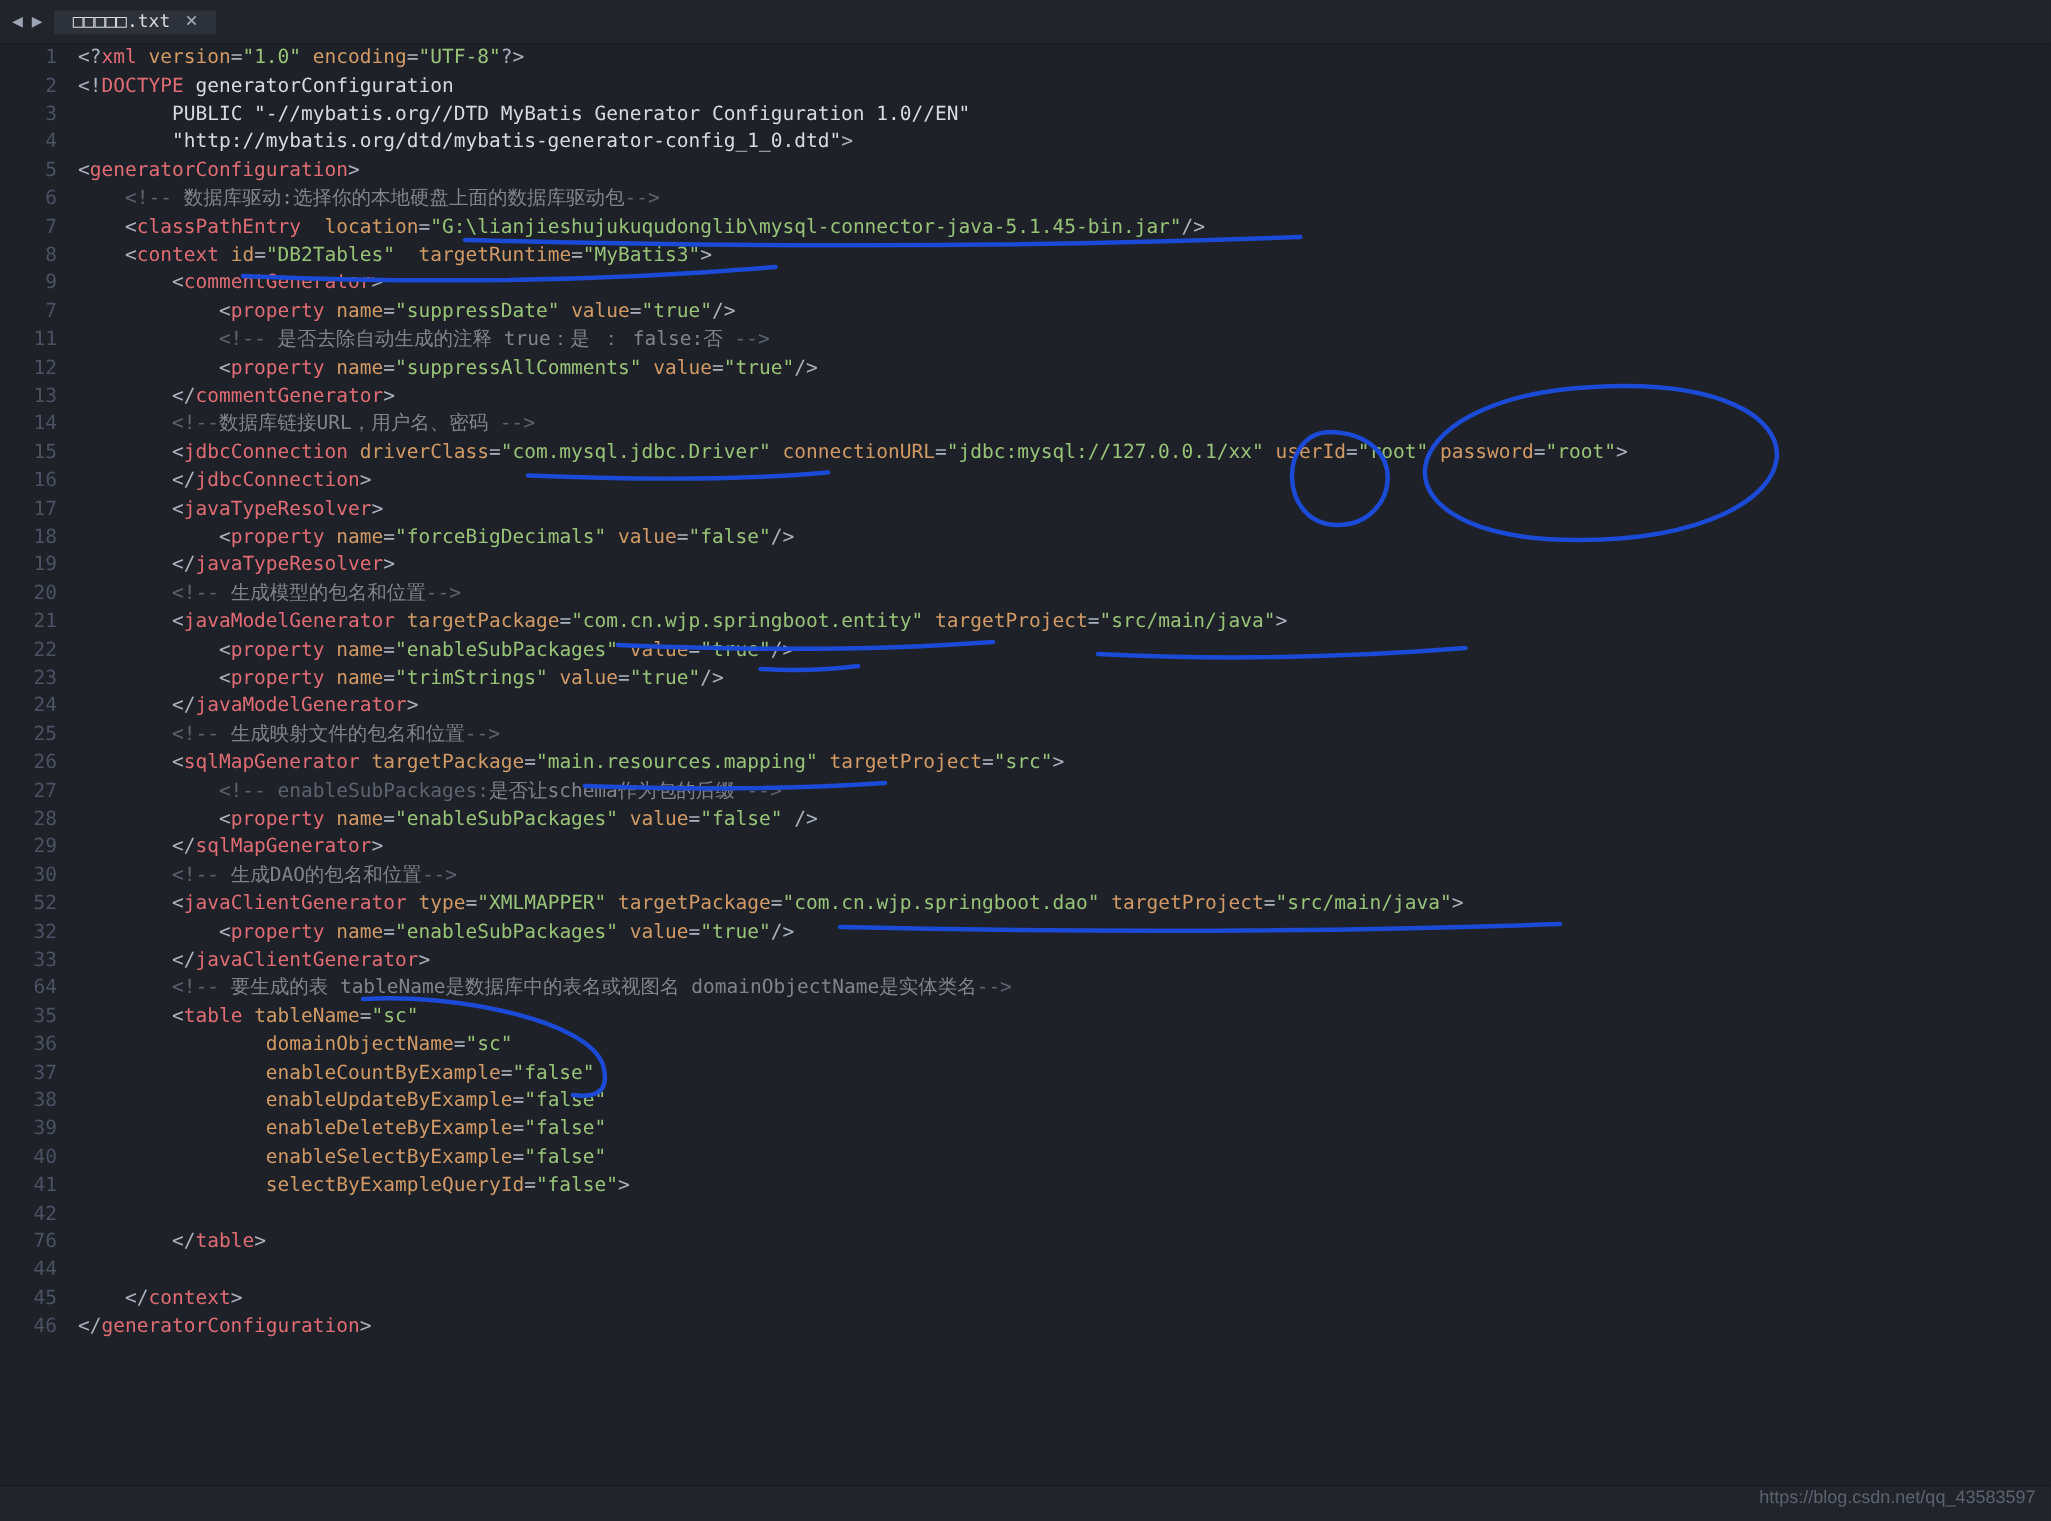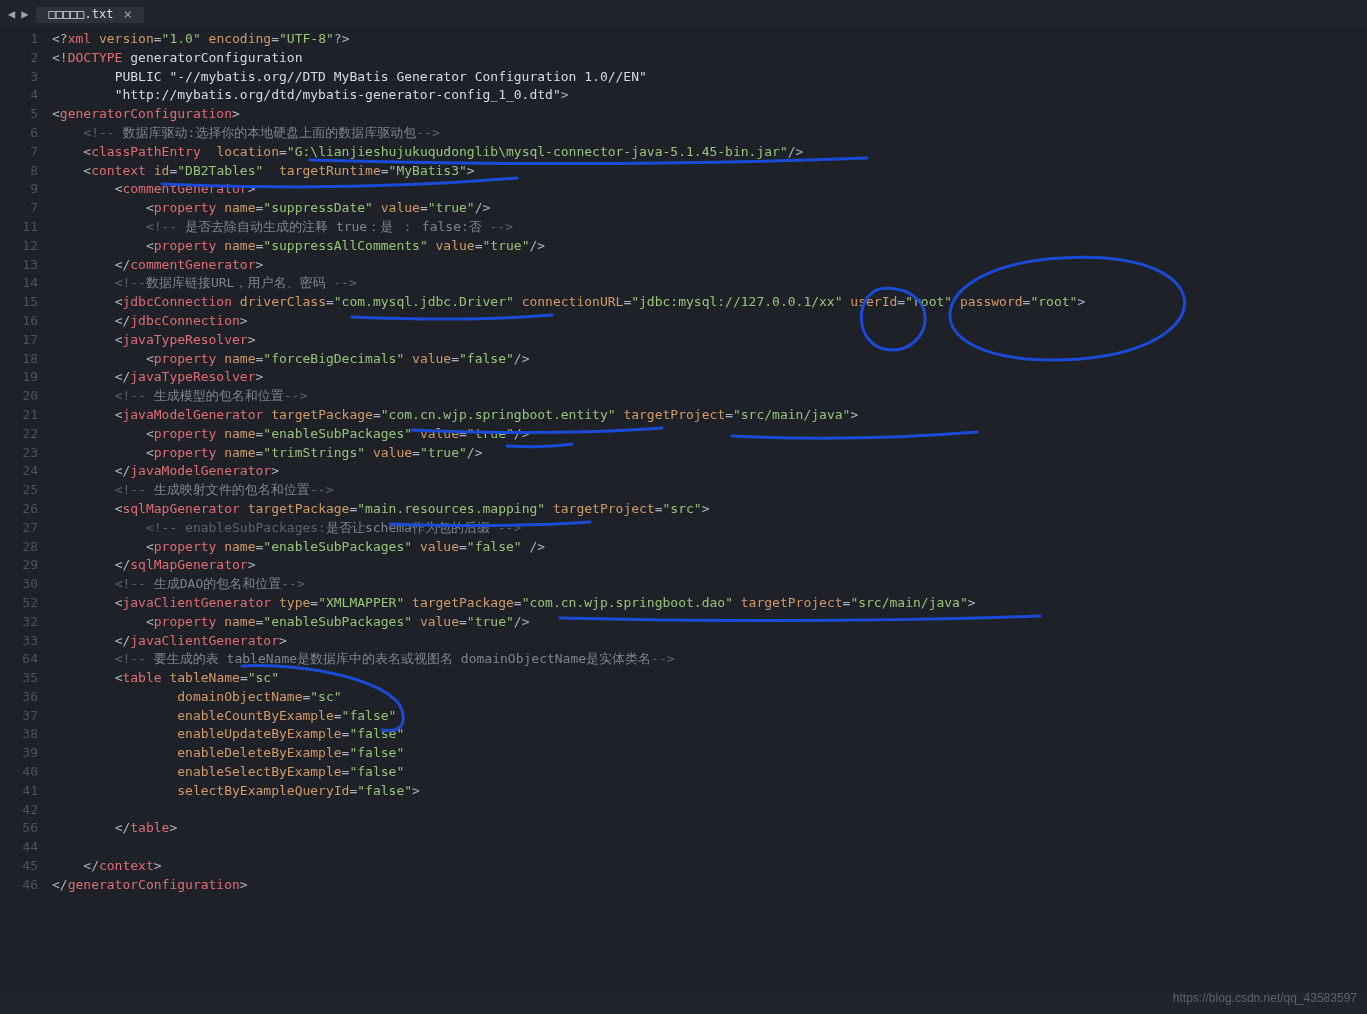--- a/index.html
+++ b/index.html
@@ -151,21 +151,21 @@
       <div>33</div>
       <div>64</div>
       <div>35</div>
       <div>36</div>
       <div>37</div>
       <div>38</div>
       <div>39</div>
       <div>40</div>
       <div>41</div>
       <div>42</div>
-      <div>56</div>
+      <div>76</div>
       <div>44</div>
       <div>45</div>
       <div>46</div>
     </div>
   <div class="code" id="code"><div class="code-line"><span class="pun">&lt;?</span><span class="tag">xml</span><span class="pun"> </span><span class="attr">version</span><span class="pun">=</span><span class="str">"1.0"</span><span class="pun"> </span><span class="attr">encoding</span><span class="pun">=</span><span class="str">"UTF-8"</span><span class="pun">?&gt;</span></div><div class="code-line"><span class="pun">&lt;!</span><span class="tag">DOCTYPE</span><span class="pun"> </span><span class="white">generatorConfiguration</span></div><div class="code-line">        <span class="white">PUBLIC "-//mybatis.org//DTD MyBatis Generator Configuration 1.0//EN"</span></div><div class="code-line">        <span class="white">"http://mybatis.org/dtd/mybatis-generator-config_1_0.dtd"</span><span class="pun">&gt;</span></div><div class="code-line"><span class="pun">&lt;</span><span class="tag">generatorConfiguration</span><span class="pun">&gt;</span></div><div class="code-line">    <span class="cmt">&lt;!-- </span><span class="cmt-cn">数据库驱动:选择你的本地硬盘上面的数据库驱动包</span><span class="cmt">--&gt;</span></div><div class="code-line">    <span class="pun">&lt;</span><span class="tag">classPathEntry</span><span class="pun">  </span><span class="attr">location</span><span class="pun">=</span><span class="str">"G:\lianjieshujukuqudonglib\mysql-connector-java-5.1.45-bin.jar"</span><span class="pun">/&gt;</span></div><div class="code-line">    <span class="pun">&lt;</span><span class="tag">context</span><span class="pun"> </span><span class="attr">id</span><span class="pun">=</span><span class="str">"DB2Tables"</span><span class="pun">  </span><span class="attr">targetRuntime</span><span class="pun">=</span><span class="str">"MyBatis3"</span><span class="pun">&gt;</span></div><div class="code-line">        <span class="pun">&lt;</span><span class="tag">commentGenerator</span><span class="pun">&gt;</span></div><div class="code-line">            <span class="pun">&lt;</span><span class="tag">property</span><span class="pun"> </span><span class="attr">name</span><span class="pun">=</span><span class="str">"suppressDate"</span><span class="pun"> </span><span class="attr">value</span><span class="pun">=</span><span class="str">"true"</span><span class="pun">/&gt;</span></div><div class="code-line">            <span class="cmt">&lt;!-- </span><span class="cmt-cn">是否去除自动生成的注释 true：是 ： false:否</span><span class="cmt"> --&gt;</span></div><div class="code-line">            <span class="pun">&lt;</span><span class="tag">property</span><span class="pun"> </span><span class="attr">name</span><span class="pun">=</span><span class="str">"suppressAllComments"</span><span class="pun"> </span><span class="attr">value</span><span class="pun">=</span><span class="str">"true"</span><span class="pun">/&gt;</span></div><div class="code-line">        <span class="pun">&lt;/</span><span class="tag">commentGenerator</span><span class="pun">&gt;</span></div><div class="code-line">        <span class="cmt">&lt;!--</span><span class="cmt-cn">数据库链接URL，用户名、密码</span><span class="cmt"> --&gt;</span></div><div class="code-line">        <span class="pun">&lt;</span><span class="tag">jdbcConnection</span><span class="pun"> </span><span class="attr">driverClass</span><span class="pun">=</span><span class="str">"com.mysql.jdbc.Driver"</span><span class="pun"> </span><span class="attr">connectionURL</span><span class="pun">=</span><span class="str">"jdbc:mysql://127.0.0.1/xx"</span><span class="pun"> </span><span class="attr">userId</span><span class="pun">=</span><span class="str">"root"</span><span class="pun"> </span><span class="attr">password</span><span class="pun">=</span><span class="str">"root"</span><span class="pun">&gt;</span></div><div class="code-line">        <span class="pun">&lt;/</span><span class="tag">jdbcConnection</span><span class="pun">&gt;</span></div><div class="code-line">        <span class="pun">&lt;</span><span class="tag">javaTypeResolver</span><span class="pun">&gt;</span></div><div class="code-line">            <span class="pun">&lt;</span><span class="tag">property</span><span class="pun"> </span><span class="attr">name</span><span class="pun">=</span><span class="str">"forceBigDecimals"</span><span class="pun"> </span><span class="attr">value</span><span class="pun">=</span><span class="str">"false"</span><span class="pun">/&gt;</span></div><div class="code-line">        <span class="pun">&lt;/</span><span class="tag">javaTypeResolver</span><span class="pun">&gt;</span></div><div class="code-line">        <span class="cmt">&lt;!-- </span><span class="cmt-cn">生成模型的包名和位置</span><span class="cmt">--&gt;</span></div><div class="code-line">        <span class="pun">&lt;</span><span class="tag">javaModelGenerator</span><span class="pun"> </span><span class="attr">targetPackage</span><span class="pun">=</span><span class="str">"com.cn.wjp.springboot.entity"</span><span class="pun"> </span><span class="attr">targetProject</span><span class="pun">=</span><span class="str">"src/main/java"</span><span class="pun">&gt;</span></div><div class="code-line">            <span class="pun">&lt;</span><span class="tag">property</span><span class="pun"> </span><span class="attr">name</span><span class="pun">=</span><span class="str">"enableSubPackages"</span><span class="pun"> </span><span class="attr">value</span><span class="pun">=</span><span class="str">"true"</span><span class="pun">/&gt;</span></div><div class="code-line">            <span class="pun">&lt;</span><span class="tag">property</span><span class="pun"> </span><span class="attr">name</span><span class="pun">=</span><span class="str">"trimStrings"</span><span class="pun"> </span><span class="attr">value</span><span class="pun">=</span><span class="str">"true"</span><span class="pun">/&gt;</span></div><div class="code-line">        <span class="pun">&lt;/</span><span class="tag">javaModelGenerator</span><span class="pun">&gt;</span></div><div class="code-line">        <span class="cmt">&lt;!-- </span><span class="cmt-cn">生成映射文件的包名和位置</span><span class="cmt">--&gt;</span></div><div class="code-line">        <span class="pun">&lt;</span><span class="tag">sqlMapGenerator</span><span class="pun"> </span><span class="attr">targetPackage</span><span class="pun">=</span><span class="str">"main.resources.mapping"</span><span class="pun"> </span><span class="attr">targetProject</span><span class="pun">=</span><span class="str">"src"</span><span class="pun">&gt;</span></div><div class="code-line">            <span class="cmt">&lt;!-- enableSubPackages:</span><span class="cmt-cn">是否让schema作为包的后缀</span><span class="cmt"> --&gt;</span></div><div class="code-line">            <span class="pun">&lt;</span><span class="tag">property</span><span class="pun"> </span><span class="attr">name</span><span class="pun">=</span><span class="str">"enableSubPackages"</span><span class="pun"> </span><span class="attr">value</span><span class="pun">=</span><span class="str">"false"</span><span class="pun"> /&gt;</span></div><div class="code-line">        <span class="pun">&lt;/</span><span class="tag">sqlMapGenerator</span><span class="pun">&gt;</span></div><div class="code-line">        <span class="cmt">&lt;!-- </span><span class="cmt-cn">生成DAO的包名和位置</span><span class="cmt">--&gt;</span></div><div class="code-line">        <span class="pun">&lt;</span><span class="tag">javaClientGenerator</span><span class="pun"> </span><span class="attr">type</span><span class="pun">=</span><span class="str">"XMLMAPPER"</span><span class="pun"> </span><span class="attr">targetPackage</span><span class="pun">=</span><span class="str">"com.cn.wjp.springboot.dao"</span><span class="pun"> </span><span class="attr">targetProject</span><span class="pun">=</span><span class="str">"src/main/java"</span><span class="pun">&gt;</span></div><div class="code-line">            <span class="pun">&lt;</span><span class="tag">property</span><span class="pun"> </span><span class="attr">name</span><span class="pun">=</span><span class="str">"enableSubPackages"</span><span class="pun"> </span><span class="attr">value</span><span class="pun">=</span><span class="str">"true"</span><span class="pun">/&gt;</span></div><div class="code-line">        <span class="pun">&lt;/</span><span class="tag">javaClientGenerator</span><span class="pun">&gt;</span></div><div class="code-line">        <span class="cmt">&lt;!-- </span><span class="cmt-cn">要生成的表 tableName是数据库中的表名或视图名 domainObjectName是实体类名</span><span class="cmt">--&gt;</span></div><div class="code-line">        <span class="pun">&lt;</span><span class="tag">table</span><span class="pun"> </span><span class="attr">tableName</span><span class="pun">=</span><span class="str">"sc"</span></div><div class="code-line">                <span class="attr">domainObjectName</span><span class="pun">=</span><span class="str">"sc"</span></div><div class="code-line">                <span class="attr">enableCountByExample</span><span class="pun">=</span><span class="str">"false"</span></div><div class="code-line">                <span class="attr">enableUpdateByExample</span><span class="pun">=</span><span class="str">"false"</span></div><div class="code-line">                <span class="attr">enableDeleteByExample</span><span class="pun">=</span><span class="str">"false"</span></div><div class="code-line">                <span class="attr">enableSelectByExample</span><span class="pun">=</span><span class="str">"false"</span></div><div class="code-line">                <span class="attr">selectByExampleQueryId</span><span class="pun">=</span><span class="str">"false"</span><span class="pun">&gt;</span></div><div class="code-line"><span class="pun"></span></div><div class="code-line">        <span class="pun">&lt;/</span><span class="tag">table</span><span class="pun">&gt;</span></div><div class="code-line"><span class="pun"></span></div><div class="code-line">    <span class="pun">&lt;/</span><span class="tag">context</span><span class="pun">&gt;</span></div><div class="code-line"><span class="pun">&lt;/</span><span class="tag">generatorConfiguration</span><span class="pun">&gt;</span></div></div>
 
   <div class="ink" style="left:52px; top:0; width:1300px; height:900px;">
     <svg width="1300" height="900">
       <g stroke="#1b4bd6" stroke-width="3" fill="none" stroke-linecap="round">
 

